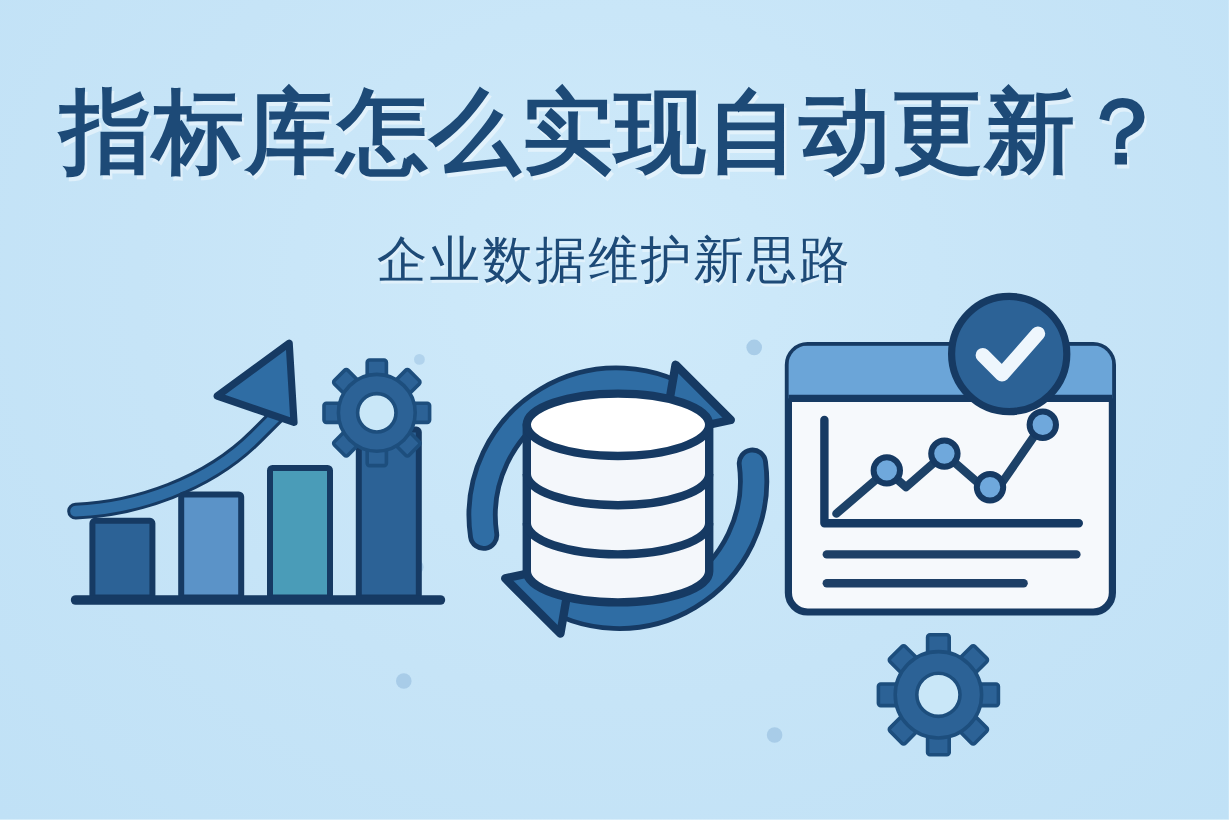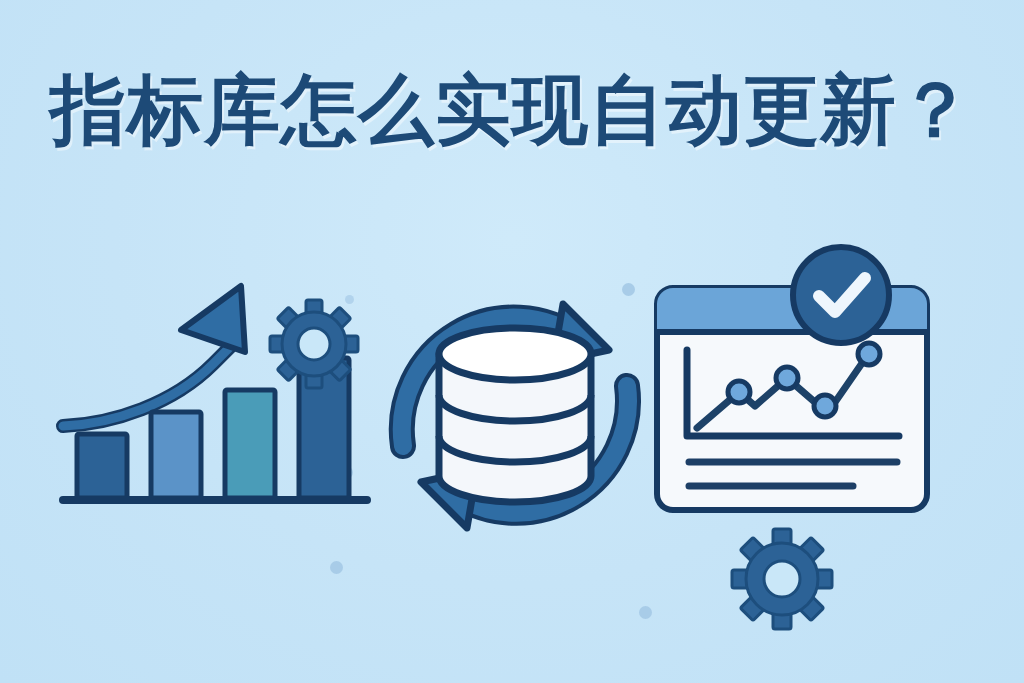--- a/index.html
+++ b/index.html
@@ -83,20 +83,21 @@
 
   <div class="dot" id="dot-1"></div>
   <div class="dot" id="dot-2"></div>
   <div class="dot" id="dot-3"></div>
   <div class="dot" id="dot-4"></div>
   <div class="dot" id="dot-5"></div>
 
   <div class="title-block">
     <h1 id="main-title">指标库怎么实现自动更新？</h1>
   </div>
+  <h2 id="subtitle">企业数据维护新思路</h2>
 
   <div class="art" id="growth-art">
     <svg width="330" height="252" viewBox="0 0 330 252" xmlns="http://www.w3.org/2000/svg">
 
       <g>
         <path d="M8 158 C 58 156, 118 136, 158 96 L 176 78" fill="none" stroke="#163a63" stroke-width="14" stroke-linecap="round"></path>
         <path d="M8 158 C 58 156, 118 136, 158 96 L 176 78" fill="none" stroke="#2f6da4" stroke-width="9" stroke-linecap="round"></path>
         <polygon points="186,18 190,84 126,62" fill="#2f6da4" stroke="#163a63" stroke-width="6" stroke-linejoin="round"></polygon>
       </g>
 

